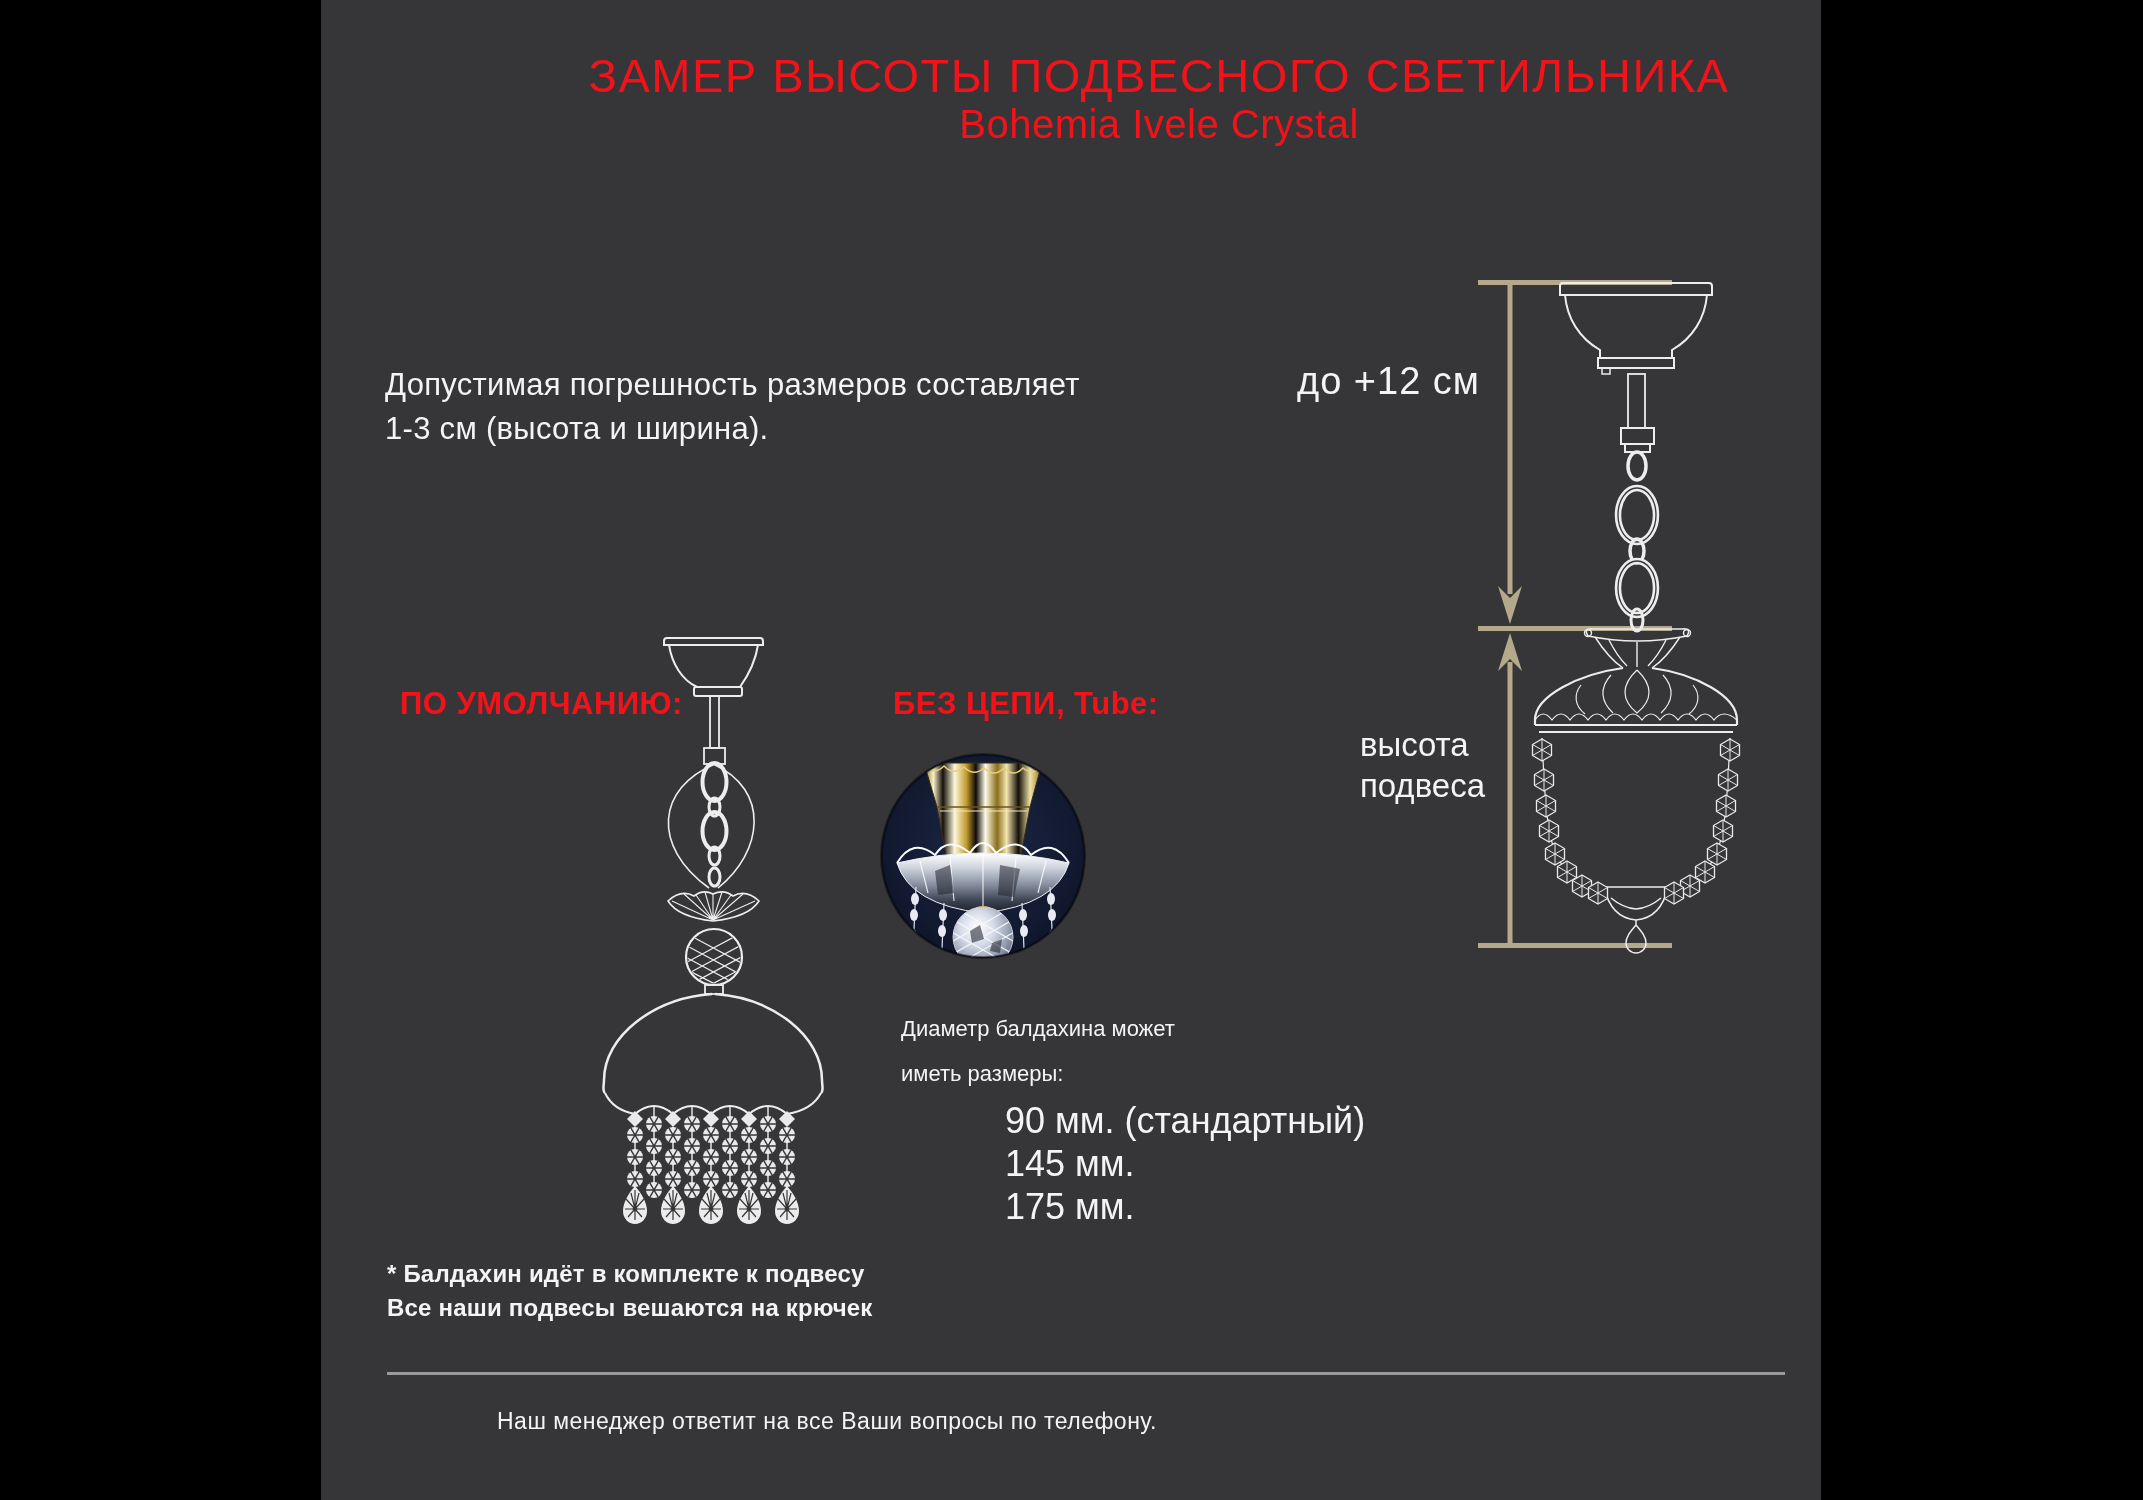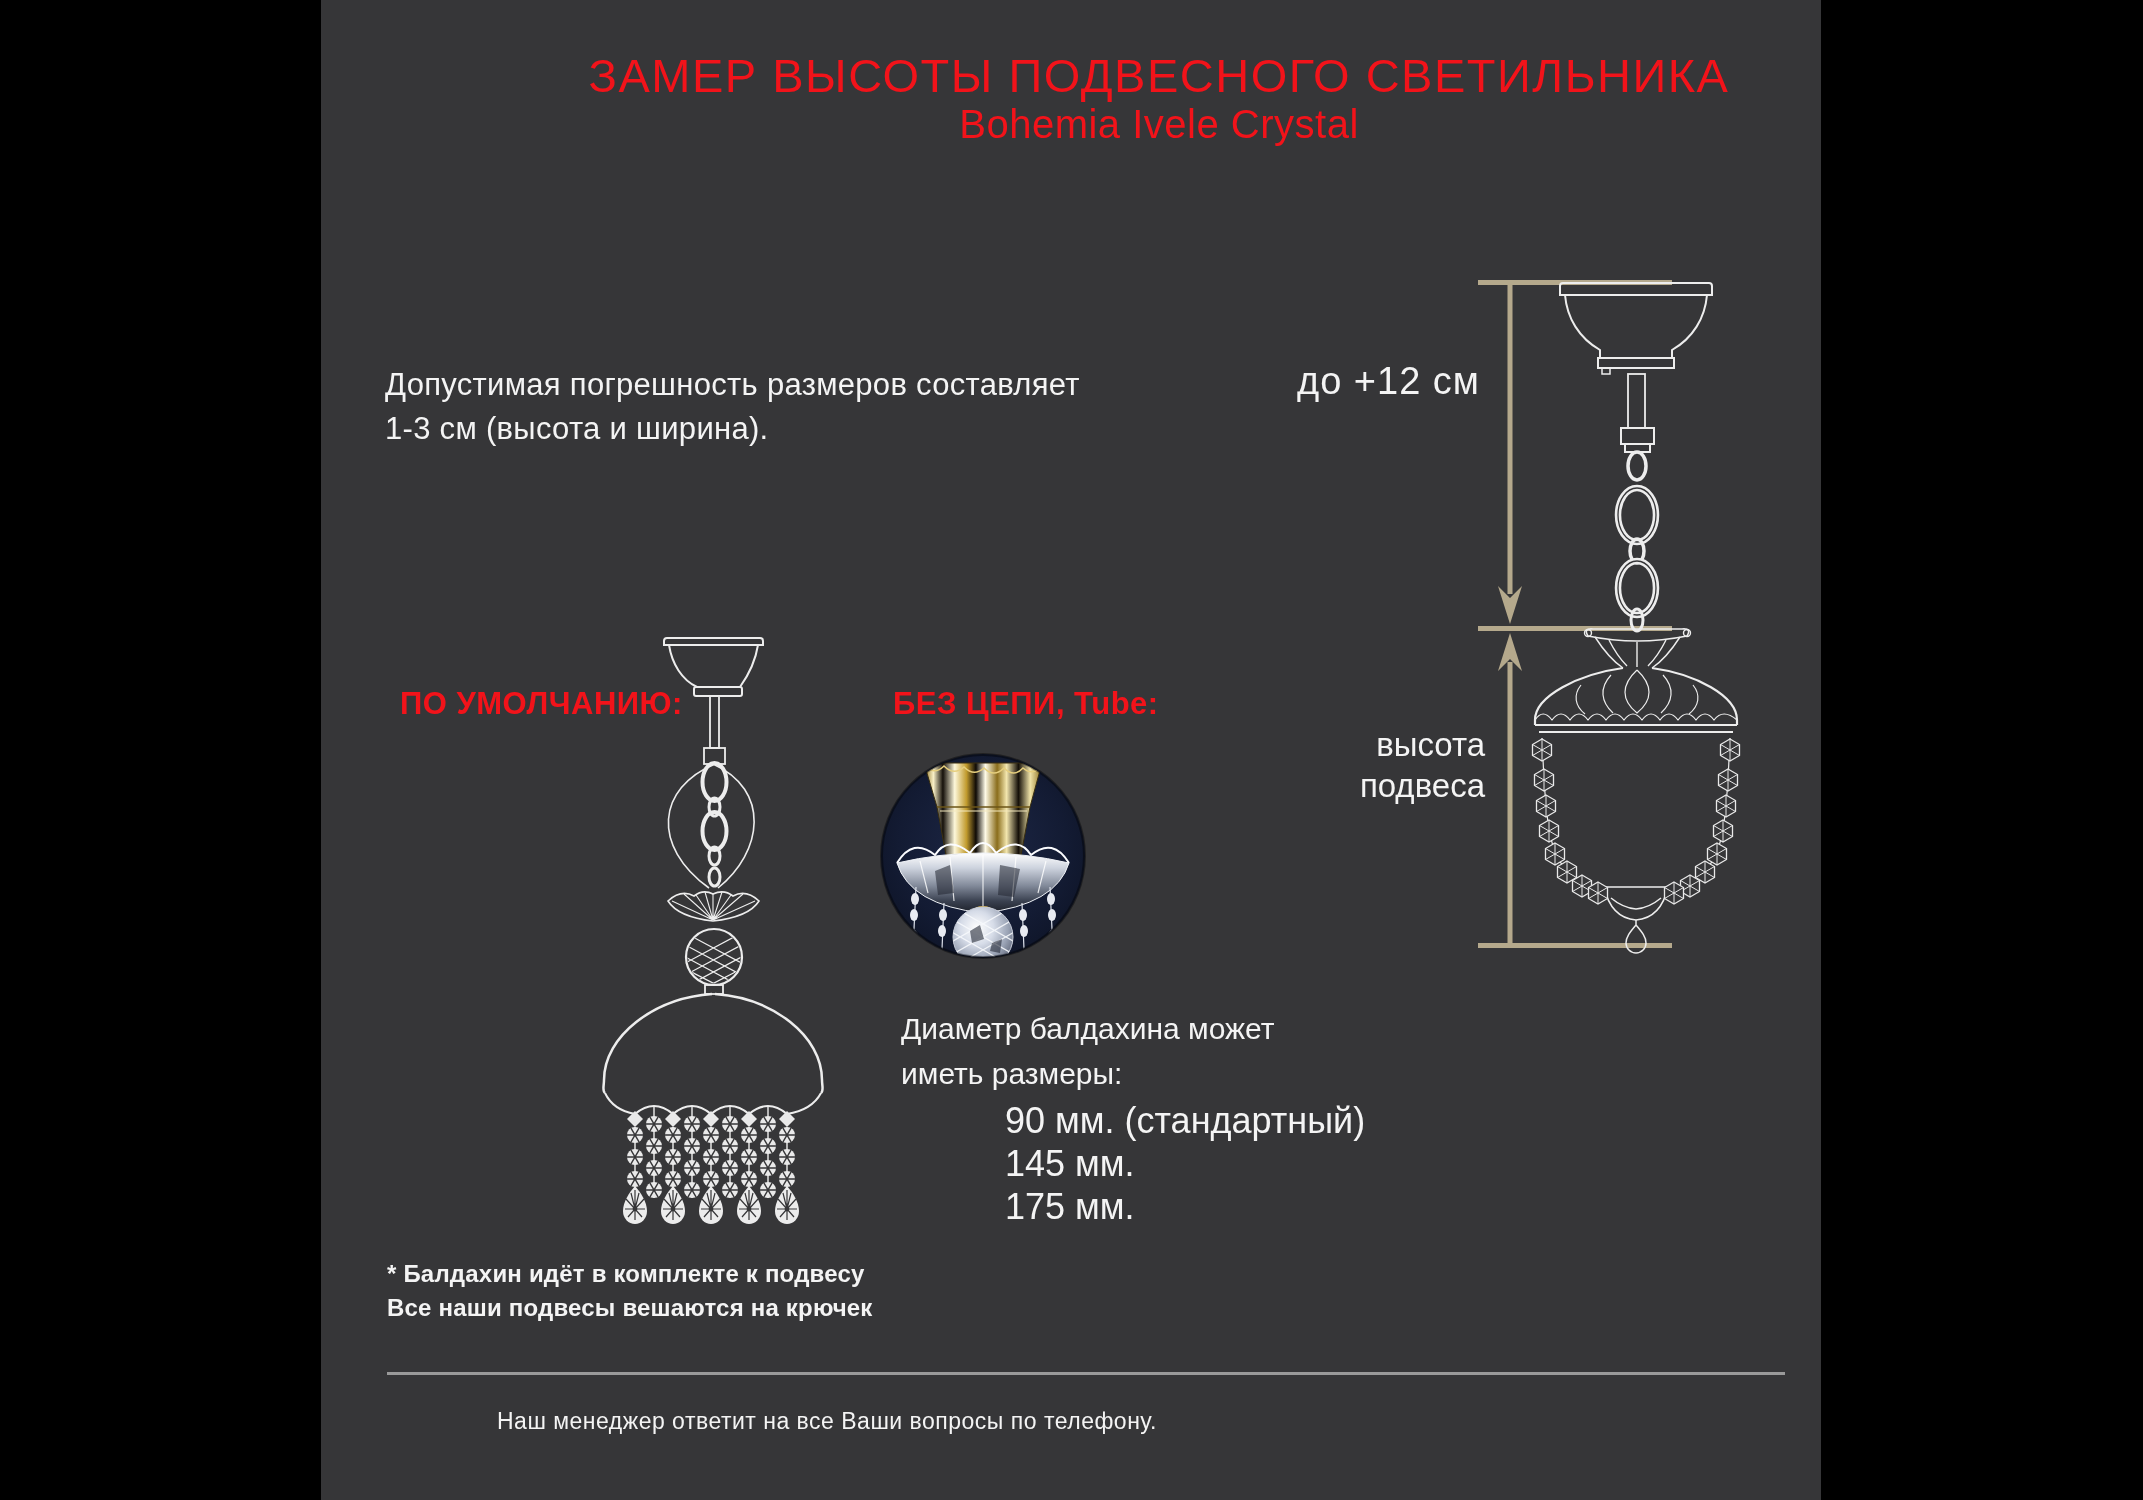--- a/index.html
+++ b/index.html
@@ -16,22 +16,22 @@
   .card{position:absolute;left:321px;top:0;width:1500px;height:1500px;background:var(--card);color:var(--text)}
   .abs{position:absolute}
   .title1{left:176px;top:48px;width:1324px;text-align:center;font-size:47px;letter-spacing:1.5px;color:var(--accent);font-weight:400;white-space:nowrap}
   .title2{left:176px;top:102px;width:1324px;text-align:center;font-size:40px;letter-spacing:.5px;color:var(--accent);font-weight:400}
   .para{left:64px;font-size:31px;line-height:44px;white-space:pre-line;letter-spacing:.3px}
   .p1{top:224px}.p2{top:332px}.p3{top:438px}.p4{top:544px}
   .red-label{font-size:31px;font-weight:700;color:var(--accent);letter-spacing:.5px;white-space:nowrap}
   .lab1{left:79px;top:686px}
   .lab2{left:572px;top:686px}
   .dim-chain{right:341px;top:360px;font-size:38px;letter-spacing:1px;white-space:nowrap}
-  .dim-height{right:336px;top:724px;font-size:33px;line-height:41px;text-align:right;white-space:pre-line}
-  .diam-intro{left:580px;top:1006px;font-size:30px;line-height:45px;white-space:pre-line}
+  .dim-height{right:336px;top:724px;font-size:33px;line-height:41px;text-align:left;white-space:pre-line}
+  .diam-intro{left:580px;top:1006px;font-size:22px;line-height:45px;white-space:pre-line}
   .size-opt{left:684px;font-size:36px;white-space:nowrap}
   .s1{top:1100px}.s2{top:1143px}.s3{top:1186px}
   .footnote{left:66px;top:1257px;font-size:24px;line-height:34px;font-weight:700;white-space:pre-line;letter-spacing:.2px}
   .separator{left:66px;top:1372px;width:1398px;height:3px;background:var(--divider)}
   .footer-text{left:176px;top:1408px;width:1324px;text-align:left;font-size:23px;letter-spacing:.5px}
   .left-drawing{left:270px;top:630px}
   .photo{left:559px;top:753px}
   .right-diagram{left:1150px;top:270px}
   svg .tan{fill:var(--tan)}
   svg .wl{stroke:var(--line);fill:none}

